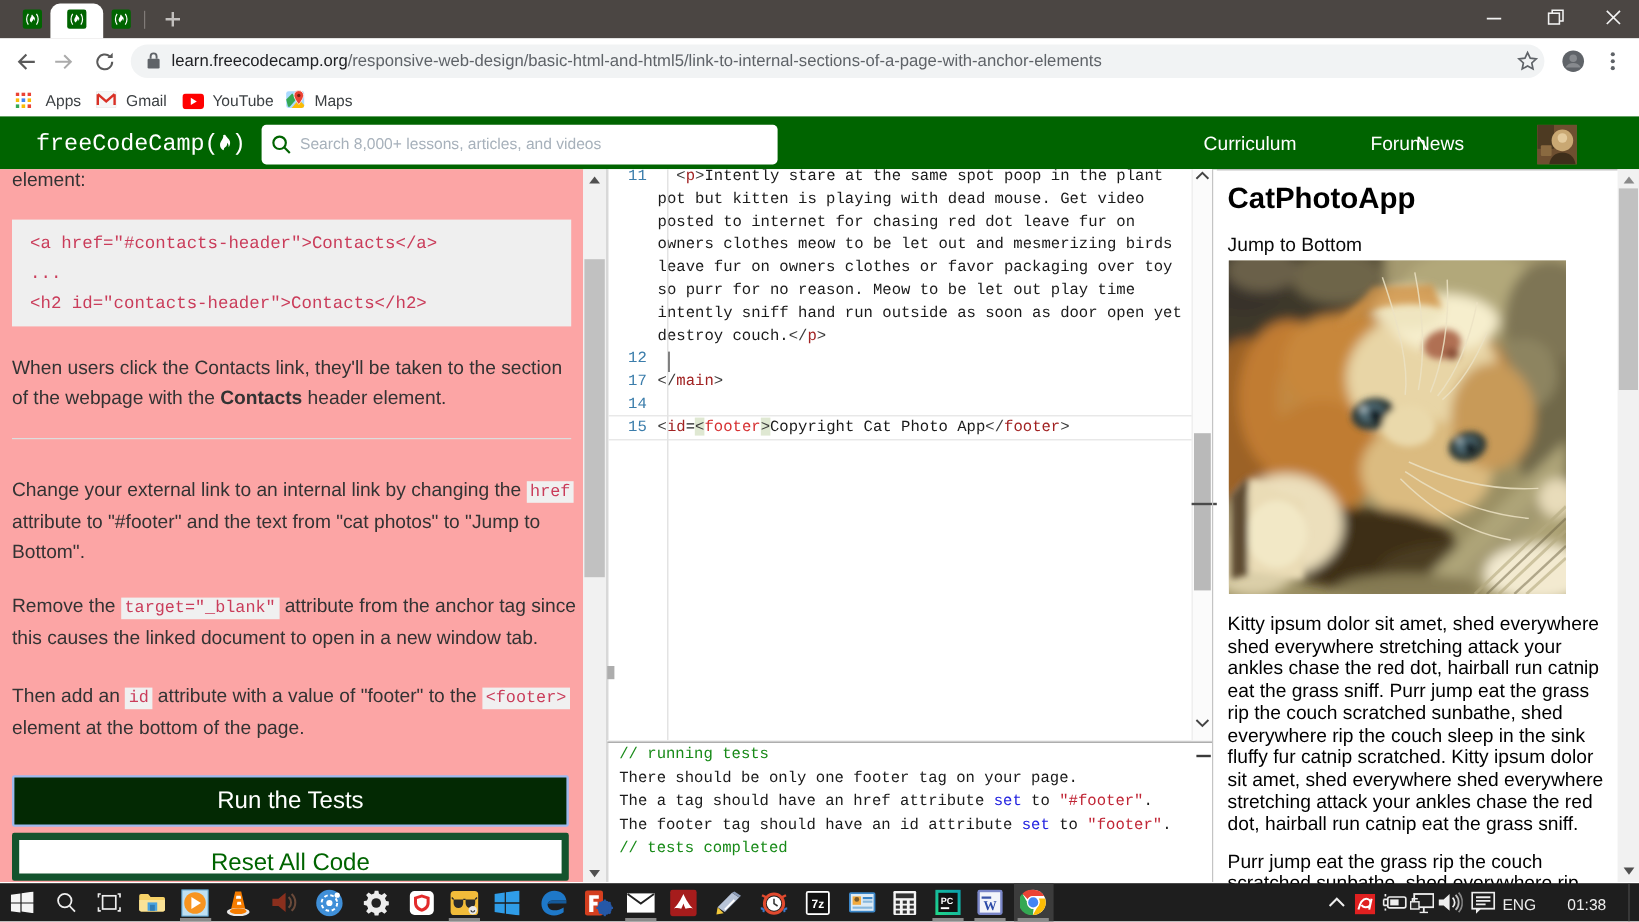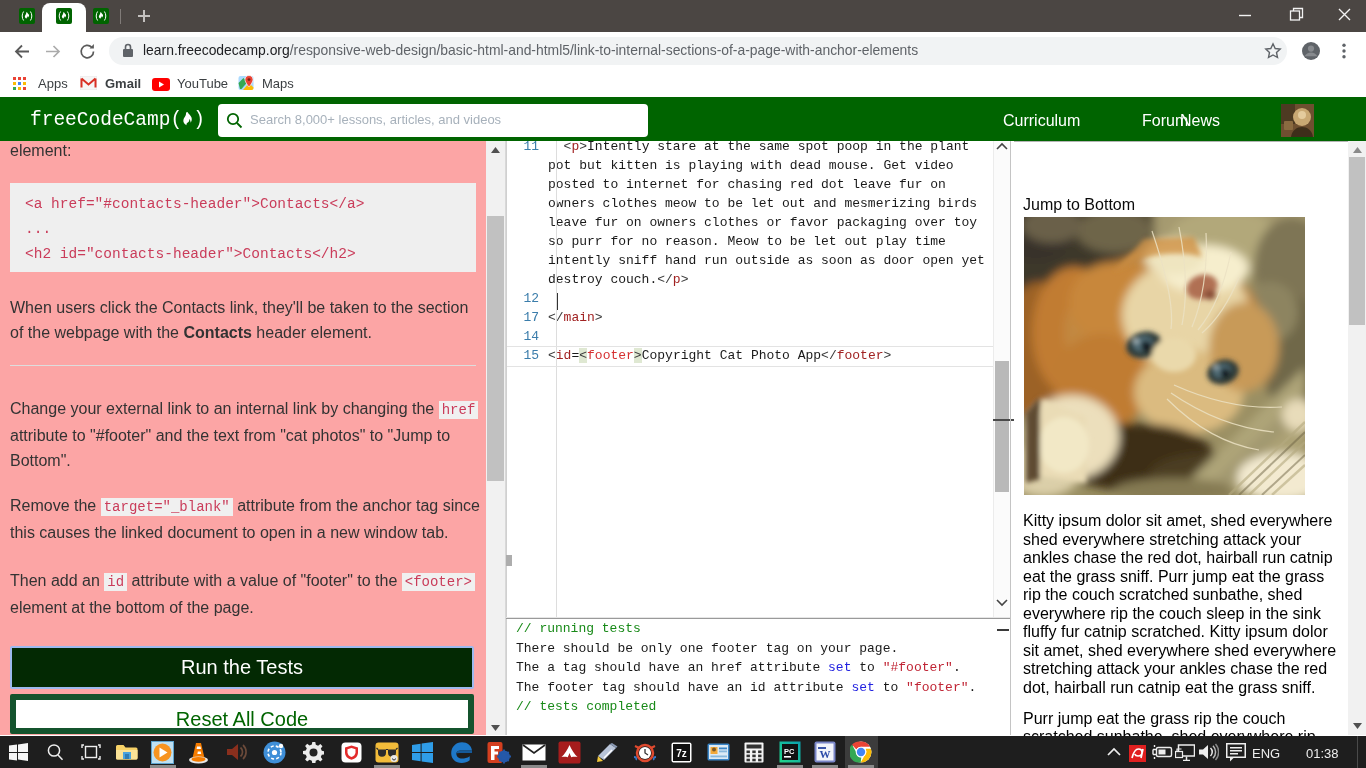--- a/index.html
+++ b/index.html
@@ -143,21 +143,21 @@
       <path d="M7 3.5l5 3-5 3z" fill="#fff"></path>
     </svg>
   <svg class="abs" style="left:238px;top:75px;" width="16" height="16">
       <rect x="0.5" y="1" width="15" height="14" rx="2" fill="#aadaff"></rect>
       <path d="M.5 8l5-5 4 4-6 7h-1.5z" fill="#34a853"></path>
       <path d="M5 15l6-7 4.5 4.5V13a2 2 0 0 1-2 2z" fill="#fbbc05"></path>
       <path d="M11 .5c-2.3 0-4 1.7-4 4 0 2.9 4 7.5 4 7.5s4-4.6 4-7.5c0-2.3-1.7-4-4-4z" fill="#ea4335" stroke="#fff" stroke-width="0.7"></path>
       <circle cx="11" cy="4.6" r="1.4" fill="#7a1f14"></circle>
     </svg>
   <div class="bk" style="left:38px;">Apps</div>
-  <div class="bk" style="left:105px;font-weight:bold;">Gmail</div>
+  <div class="bk" style="left:105px;">Gmail</div>
   <div class="bk" style="left:177px;">YouTube</div>
   <div class="bk" style="left:262px;">Maps</div>
   <div class="abs" id="fccnav"></div>
   <div class="abs" id="fcclogo">freeCodeCamp(<svg width="11" height="15" viewBox="0 0 11 15" style="vertical-align:-2px">
         <path d="M5.5 0C6.5 2.2 9 3.4 9.6 5.8c.5 2-.1 3.8-1.1 5 .2-1.6-.2-2.8-1.3-3.9.3 1.9-.4 3-1.4 3.7-.9.7-1.5 1.4-1.3 2.6C3 12.6 1.8 11.4 1.4 9.6.9 7.2 2.6 5.4 3.6 3.5c.4-.9.6-2 .4-3C4.4.8 5.1 0 5.5 0z" fill="#fff"></path>
       </svg>)</div>
   <div class="abs" id="searchbox"></div>
   <svg class="abs" style="left:226px;top:112px;" width="17" height="17">
       <circle cx="7" cy="7" r="5.2" fill="none" stroke="#006400" stroke-width="1.8"></circle>
       <path d="M11 11l4.5 4.5" stroke="#006400" stroke-width="1.8"></path>
@@ -206,20 +206,21 @@
     <div class="abs" id="activeline" style="left:0;top:205px;width:487px;height:21px;border-top:1px solid #e3e3e3;border-bottom:1px solid #e3e3e3;"></div>
   </div>
   <div class="abs" id="divider1"></div>
   <div class="abs" id="tests"><span class="tgreen">// running tests</span>
 There should be only one footer tag on your page.
 The a tag should have an href attribute <span class="tblue">set</span> to <span class="tred">"#footer"</span>.
 The footer tag should have an id attribute <span class="tblue">set</span> to <span class="tred">"footer"</span>.
 <span class="tgreen">// tests completed</span></div>
 
   <div class="abs" id="preview">
+    <div class="abs" id="pv-h1">CatPhotoApp</div>
     <div class="abs" id="pv-link">Jump to Bottom</div>
     <div class="abs" id="pv-img"><svg width="281" height="278" viewBox="0 0 281 278">
       <defs>
             <filter id="b1" x="-30%" y="-30%" width="160%" height="160%">
               <feGaussianBlur stdDeviation="5"></feGaussianBlur>
             </filter>
       <filter id="b2" x="-40%" y="-40%" width="180%" height="180%">
               <feGaussianBlur stdDeviation="2.5"></feGaussianBlur>
             </filter>
           </defs>

